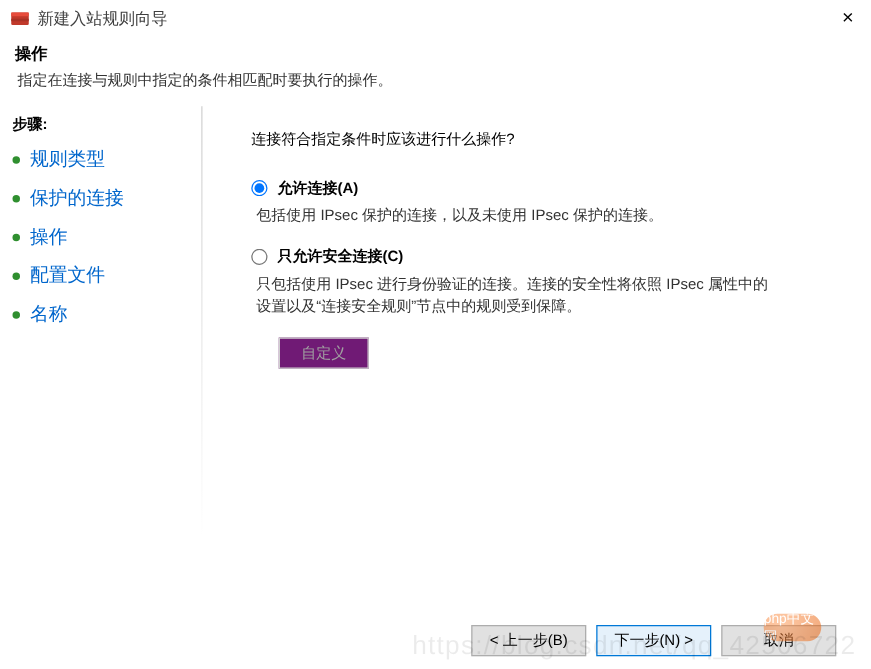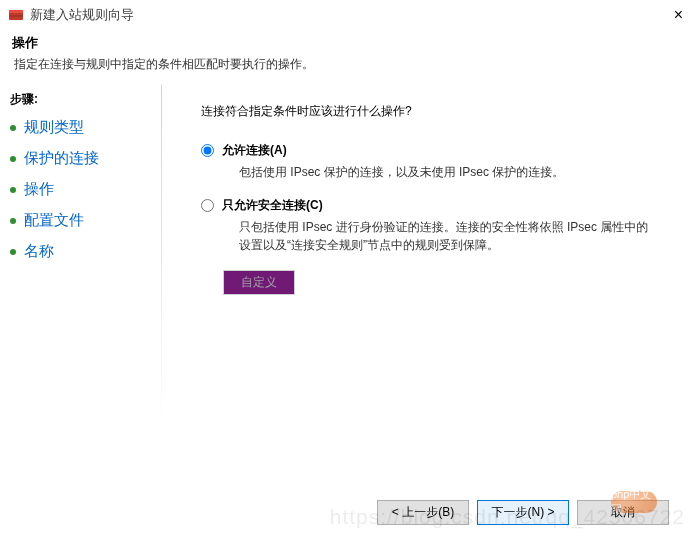--- a/index.html
+++ b/index.html
@@ -98,21 +98,21 @@
     }
     .radio-row input[type=radio]{
       margin-right: 8px;
       width:13px; height:13px;
     }
     .radio-label {
       font-weight: bold;
       color: #000;
     }
     .opt-desc {
-      margin-left: 38px;
+      margin-left: 4px;
       color: #333;
       font-size: 12px;
       line-height: 1.5;
       margin-bottom: 16px;
       max-width: 420px;
     }
     .customize-wrap { margin-left: 22px; margin-bottom: 18px; }
     .btn {
       font-family: inherit;
       font-size: 12px;

